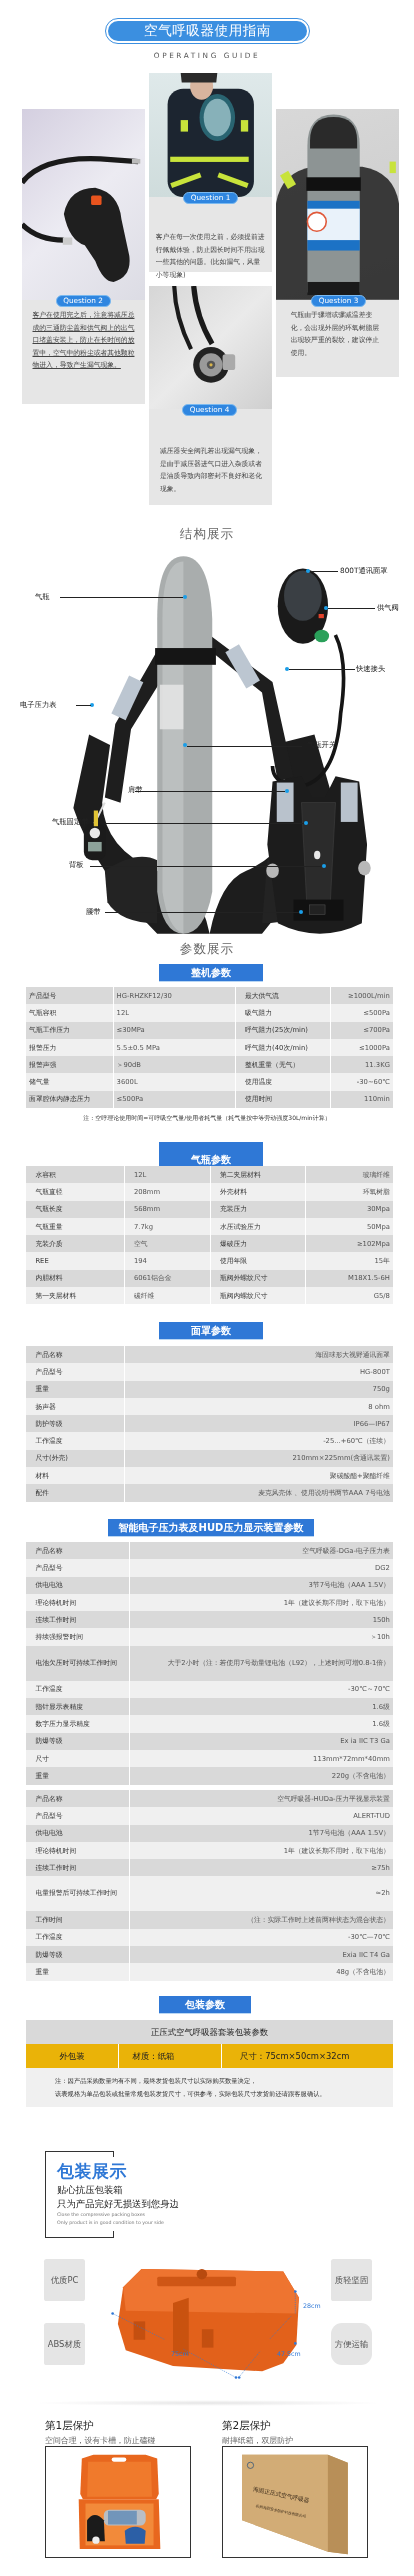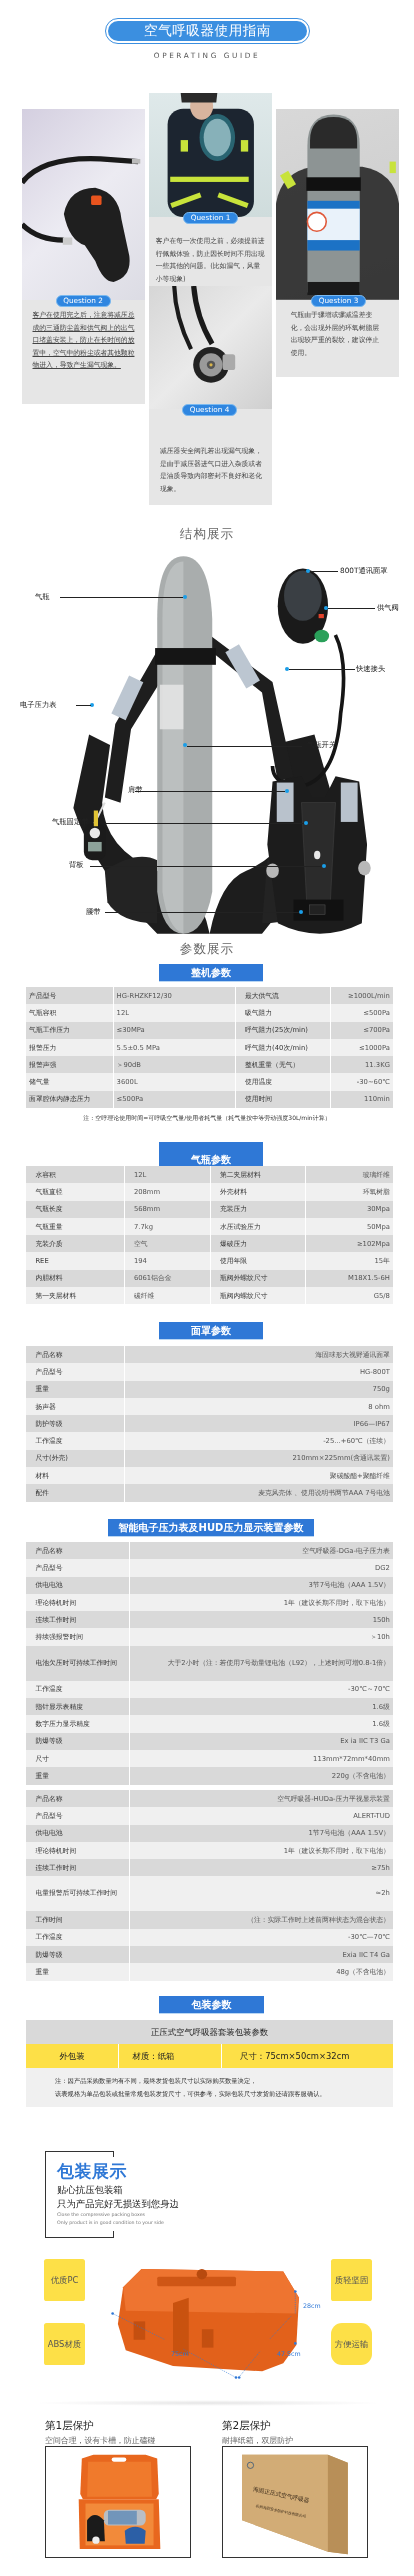--- a/index.html
+++ b/index.html
@@ -30,50 +30,50 @@
   .lbl { position: absolute; font-size: 7.3px; color: #222; white-space: nowrap; }
   .leader { position: absolute; height: 0.5px; background: #222; }
   .dot { position: absolute; width: 4.2px; height: 4.2px; border-radius: 50%; background: #1a9ee8; }
   
   .pkg-table { position: absolute; left: 26px; top: 2020px; width: 367px; }
   .pkg-head { height: 24px; background: #d9d9d9; font-size: 8.4px; display: flex; align-items: center; justify-content: center; color: #222; }
   .pkg-row { display: flex; height: 24px; font-size: 8.4px; color: #222; }
   .pkg-row div { display: flex; align-items: center; border-right: 1px solid #fff; }
   .pkg-row div:last-child { border-right: none; }
   .pkg-note { background: #f0f0f0; padding: 7.3px 0 0 29px; height: 39px; font-size: 6.3px; line-height: 12.6px; color: #333; }
-  .feature-box { position: absolute; width: 41px; height: 42px; background: #fde047; border-radius: 2.6px; color: #555; font-size: 8.4px; display: flex; align-items: center; justify-content: center; text-align: center; }
+  .feature-box { position: absolute; width: 41px; height: 42px; background: #e5e5e5; border-radius: 2.6px; color: #555; font-size: 8.4px; display: flex; align-items: center; justify-content: center; text-align: center; }
   .layer-title { position: absolute; font-size: 10.5px; color: #222; }
   .layer-sub { position: absolute; font-size: 7.9px; color: #666; }
   .layer-frame { position: absolute; width: 146px; height: 112px; border: 0.8px solid #333; background: #fff; overflow: hidden; }
 </style>
 </head>
 <body>
 
 <div class="abs title-pill">
   <div class="title-pill-inner">空气呼吸器使用指南</div>
 </div>
 <div class="abs subtitle">OPERATING GUIDE</div>
 
-<div class="abs card" style="left:149px; top:73px; width:123px; height:199px;margin-top:20px;">
+<div class="abs card" style="left:149px; top:73px; width:123px; height:199px;">
   <div class="photo" style="left:0; top:0; width:123px; height:124px; background: linear-gradient(180deg,#dfe9ea 0%,#cfdcdc 100%);">
     <svg width="123" height="124" viewBox="0 0 234 237">
       <rect x="35" y="30" width="165" height="207" rx="30" fill="#1c2530"></rect>
       <ellipse cx="100" cy="25" rx="22" ry="26" fill="#d7b49e"></ellipse>
       <path d="M60 0 L130 0 L128 18 L62 18Z" fill="#2a2a2a"></path>
       <ellipse cx="130" cy="85" rx="34" ry="45" fill="#2b6b79" opacity="0.9"></ellipse>
       <ellipse cx="130" cy="85" rx="26" ry="36" fill="#9fc4cc" opacity="0.8"></ellipse>
       <rect x="60" y="90" width="14" height="22" fill="#c8e33b"></rect>
       <rect x="175" y="90" width="14" height="22" fill="#c8e33b"></rect>
       <rect x="40" y="160" width="150" height="10" fill="#c8e33b"></rect>
       <rect x="40" y="200" width="60" height="10" fill="#c8e33b" transform="rotate(-20 70 205)"></rect>
       <rect x="130" y="200" width="60" height="10" fill="#c8e33b" transform="rotate(20 160 205)"></rect>
     </svg>
   </div>
   <div class="q-badge" style="left:34px; top:119px;">Question 1</div>
-  <div class="q-text" style="left:6.8px; top:142px; width:110px;">客户在每一次使用之前，必须提前进行佩戴体验，防止因长时间不用出现一些其他的问题。(比如漏气，风量小等现象)</div>
+  <div class="q-text" style="left:6.8px; top:158px; width:110px;">客户在每一次使用之前，必须提前进行佩戴体验，防止因长时间不用出现一些其他的问题。(比如漏气，风量小等现象)</div>
 </div>
 
 <div class="abs card" style="left:21.5px; top:109px; width:123px; height:295px;">
   <div class="photo" style="left:0; top:0; width:123px; height:191px; background: linear-gradient(135deg,#d4cfe0 0%,#ecebf2 50%,#dcdce4 100%);">
     <svg width="123" height="191" viewBox="0 0 235 364">
       <path d="M0 140 Q40 90 150 95 L222 100" stroke="#1a1a1a" stroke-width="10" fill="none"></path>
       <rect x="210" y="95" width="16" height="9" fill="#bbb"></rect>
       <path d="M0 220 Q30 250 80 250" stroke="#1a1a1a" stroke-width="10" fill="none"></path>
       <path d="M80 200 Q90 150 140 150 Q185 160 190 210 L205 280 Q210 320 175 330 Q155 330 140 290 L120 260 Q90 250 80 200Z" fill="#1f1f1f"></path>
       <rect x="132" y="165" width="20" height="18" rx="3" fill="#e8541e"></rect>
@@ -475,24 +475,24 @@
         <td class="k2">防爆等级</td>
         <td class="k2 v">Exia IIC T4 Ga</td>
       </tr>
     <tr>
         <td class="k2">重量</td>
         <td class="k2 v">48g（不含电池）</td>
       </tr>
   </tbody>
 </table>
 
-<div class="abs blue-head" style="left:159px; top:1996px; width:105px; height:18.4px;">包装参数</div>
+<div class="abs blue-head" style="left:159px; top:1996px; width:92px; height:18.4px;">包装参数</div>
 <div class="pkg-table">
   <div class="pkg-head">正压式空气呼吸器套装包装参数</div>
-  <div class="pkg-row" style="background:#fde047;">
+  <div class="pkg-row" style="background:#eab308;">
     <div style="width:93px; justify-content:center;">外包装</div>
     <div style="width:103px; padding-left:13.6px;">材质：纸箱</div>
     <div style="width:171px; padding-left:18px;">尺寸：75cm×50cm×32cm</div>
   </div>
   <div class="pkg-note">
     <div>注：因产品采购数量均有不同，最终发货包装尺寸以实际购买数量决定，</div>
     <div>该表规格为单品包装或批量常规包装发货尺寸，可供参考，实际包装尺寸发货前还请跟客服确认。</div>
   </div>
 </div>
 

